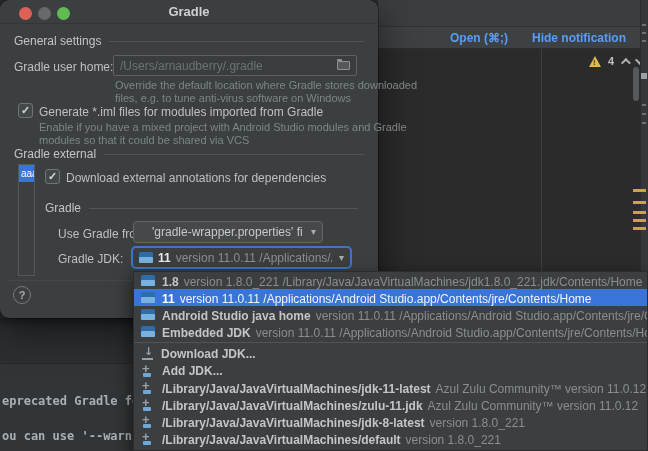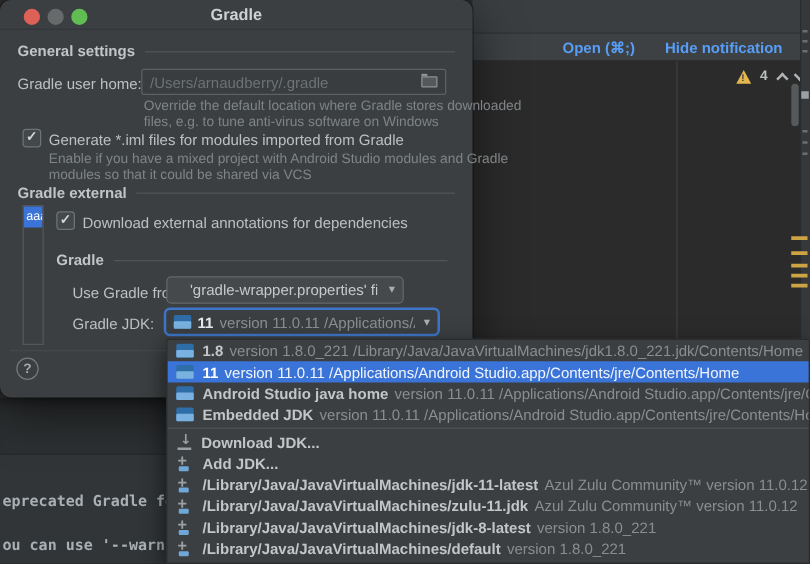--- a/index.html
+++ b/index.html
@@ -43,21 +43,21 @@
   .dialog { left:0; top:0; width:378px; height:318px; background:#3c3f41; border-radius:9px;
     box-shadow:0 14px 38px rgba(0,0,0,.55), 0 0 0 1px rgba(0,0,0,.3); }
   .titlebar { position:absolute; left:0; top:0; right:0; height:24px; border-bottom:1px solid #333639; }
   .title { text-align:center; font-size:13px; font-weight:700; color:#cfd1d2; line-height:23px; }
   .tl { position:absolute; top:7px; width:13px; height:13px; border-radius:50%; cursor:pointer; }
   .tl.red { left:19px; background:#dd6156; }
   .tl.gray { left:38px; background:#676a6b; }
   .tl.green { left:57px; background:#61bc54; }
 
   .grp { display:flex; align-items:center; gap:8px; }
-  .grp > span { font-size:12px; font-weight:700; color:#c2c5c7; white-space:nowrap; }
+  .grp > span { font-size:12px; font-weight:400; color:#c2c5c7; white-space:nowrap; }
   .grp > .rule { flex:1; height:1px; background:#515557; }
   .lbl { font-size:12px; color:#bdc0c2; white-space:nowrap; }
   .help { font-size:11px; color:#7f8486; white-space:nowrap; }
 
   .field { left:113px; top:55px; width:244px; height:21px; background:#3a3d3f; border:1px solid #5d6163; border-radius:2px;
     display:flex; align-items:center; padding:0 6px; gap:6px; }
   .field-text { flex:1; font-size:12px; color:#6d7274; white-space:nowrap; overflow:hidden; }
   .ic-folder-gray { width:13px; height:9px; border:1px solid #8d9193; border-radius:1px; position:relative; flex:none; background:#55595b; }
   .ic-folder-gray::before { content:""; position:absolute; left:-1px; top:-3px; width:5px; height:2px; background:#8d9193; border-radius:1px 1px 0 0; }
 

